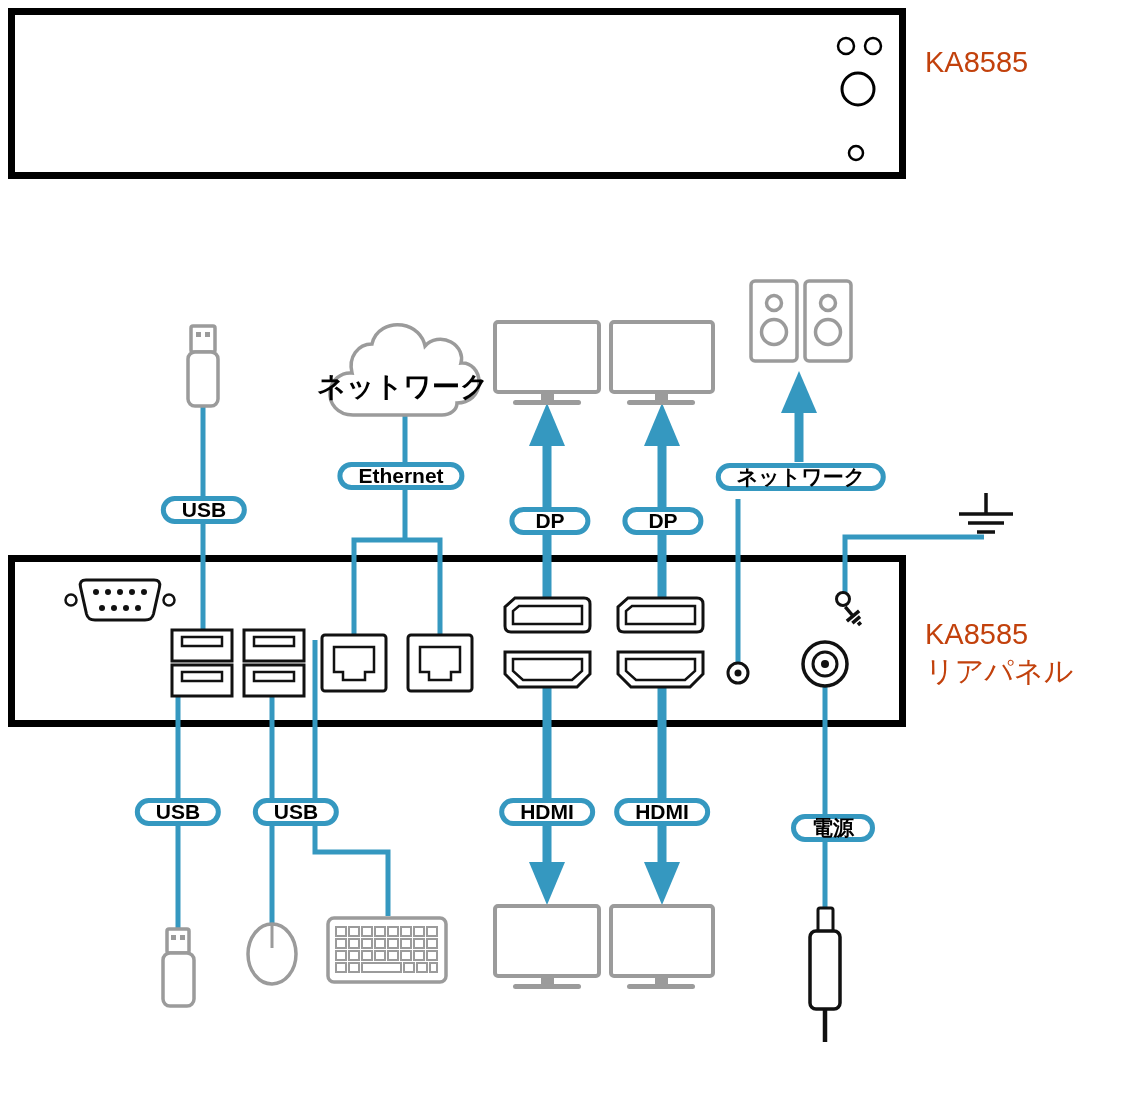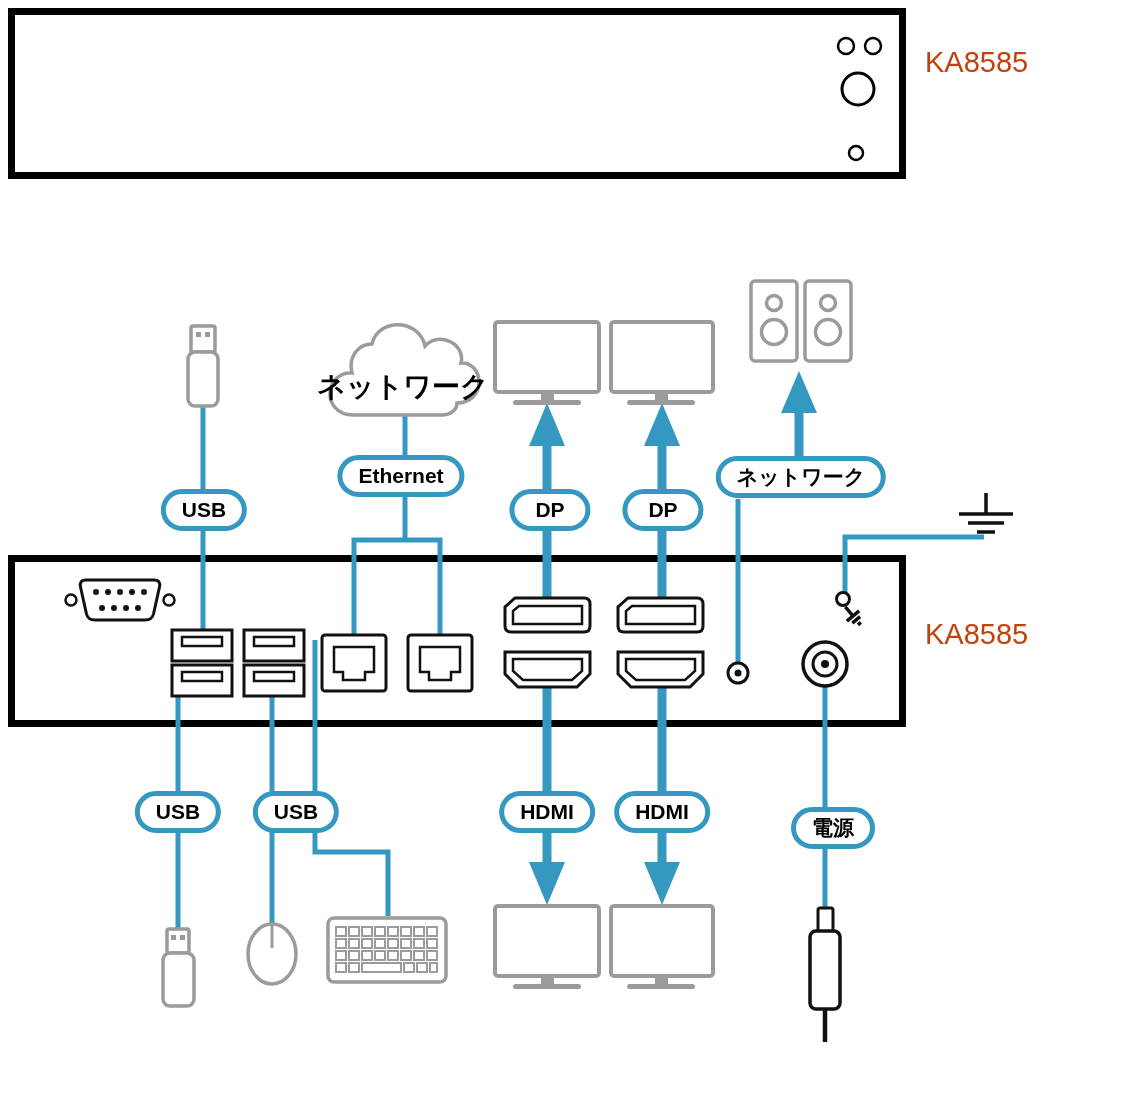--- a/index.html
+++ b/index.html
@@ -7,24 +7,24 @@
   body { font-family:"Liberation Sans","DejaVu Sans",sans-serif; }
   .stage {
     position:relative; width:1140px; height:1095px; background:#fff; overflow:hidden;
     --accent:#3598c0; --gray:#9b9b9b; --ink:#111111;
   }
   .art { position:absolute; left:0; top:0; }
   .pill {
     position:absolute; transform:translate(-50%,-50%);
     display:flex; align-items:center; justify-content:center;
     background:#fff; border:5px solid var(--accent); border-radius:999px;
-    font-weight:bold; font-size:21px; color:#000; height:42px; padding:0 16px;
+    font-weight:bold; font-size:21px; color:#000; height:28px; padding:0 16px;
     white-space:nowrap; z-index:3;
   }
-  .pill-wide { padding:0 21px; }
+  .pill-wide { padding:0 21px;margin-top:11px; }
   .panel-label { position:absolute; color:#c2410c; font-size:29px; line-height:37px; z-index:2; white-space:nowrap; }
   .cloud-label {
     position:absolute; transform:translate(-50%,-50%);
     font-size:28px; font-weight:bold; color:#000; white-space:nowrap; z-index:2;
   }
 </style>
 </head>
 <body>
 
 <div class="stage">
@@ -269,17 +269,18 @@
   <div class="pill" style="left:296px; top:812px;">USB</div>
   <div class="pill" style="left:547px; top:812px;">HDMI</div>
   <div class="pill" style="left:662px; top:812px;">HDMI</div>
   <div class="pill" style="left:833px; top:828px;">電源</div>
 
   <div class="panel-label" style="left:925px; top:44px;">
     <div>KA8585</div>
   </div>
   <div class="panel-label" style="left:925px; top:616px;">
     <div>KA8585</div>
+    <div>リアパネル</div>
   </div>
 
   <div class="cloud-label" style="left:403px; top:387px;">ネットワーク</div>
 
 </div>
 
 </body></html>

